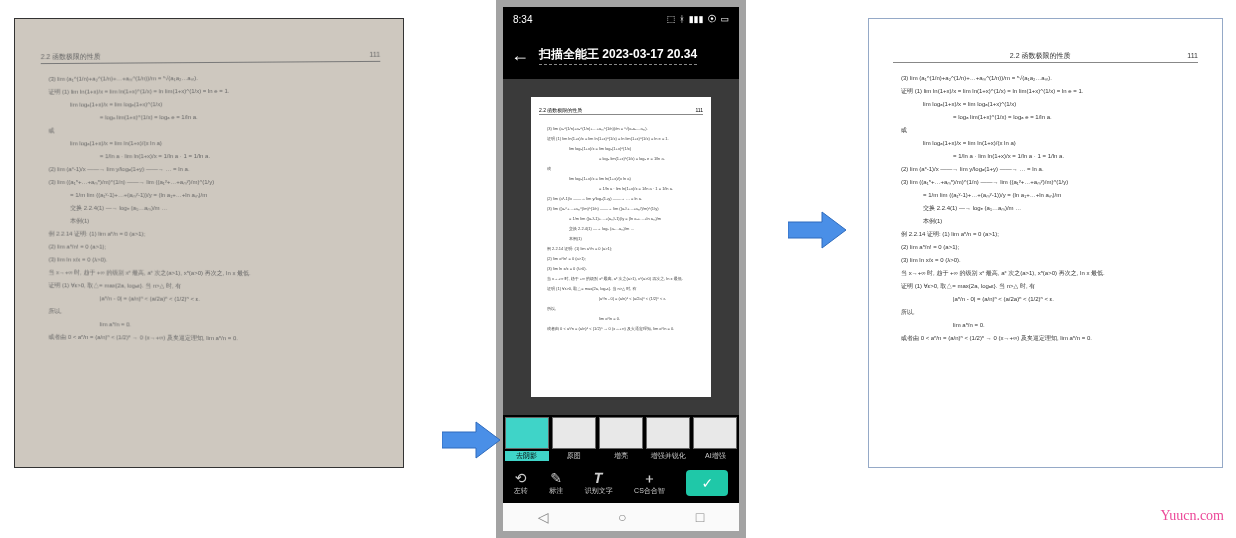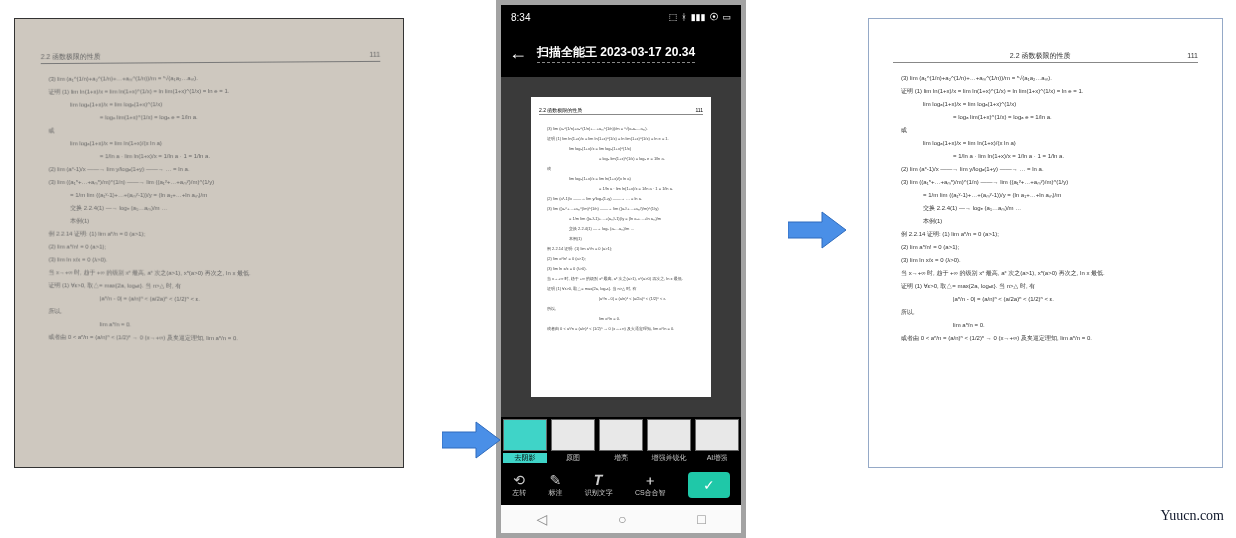--- a/index.html
+++ b/index.html
@@ -12,21 +12,21 @@
   .page-inner { padding:32px 24px 12px 24px; font-size:6px; line-height:10px; color:#6b6b6b; }
   .photo1 .page-inner { transform:perspective(1000px) rotateY(-3deg); filter:contrast(0.7) brightness(0.9); }
   .hdr-line { border-bottom:1px solid #888; margin-bottom:10px; padding-bottom:1px; display:flex; justify-content:space-between; font-size:7px; }
   .math-line { margin:3px 0 3px 8px; white-space:nowrap; overflow:hidden; text-overflow:clip; }
   .math-line.ind1 { margin-left:30px; }
   .math-line.ind2 { margin-left:60px; }
   .clean .page-inner { color:#333; }
   .clean .hdr-line { color:#333; }
 
   
-  .phone { position:absolute; left:496px; top:0px; width:250px; height:538px; background:#f5f5f5; border:5px solid #a3a3a3; display:flex; flex-direction:column; font-family:sans-serif; }
+  .phone { position:absolute; left:496px; top:0px; width:250px; height:538px; background:#f5f5f5; border:7px solid #a3a3a3; display:flex; flex-direction:column; font-family:sans-serif; }
   .statusbar { height:24px; background:#000; color:#fff; display:flex; justify-content:space-between; align-items:center; padding:0 10px; font-size:10px; }
   .status-icons { display:flex; gap:4px; align-items:center; }
   .status-icons span { font-size:9px; }
   .titlebar { height:48px; background:#000; color:#fff; display:flex; align-items:center; padding:0 8px; gap:10px; }
   .titlebar .back { font-size:18px; }
   .titlebar .ttl { font-size:12px; font-weight:600; line-height:16px; border-bottom:1px dashed #888; padding-bottom:2px; }
   .viewport { flex:1; background:#3a3a3a; display:flex; align-items:center; justify-content:center; padding:10px; }
   .viewport .doc { width:180px; height:300px; background:#fff; overflow:hidden; padding:10px 8px; }
   .viewport .doc .math-line { font-size:4px; line-height:7px; color:#444; }
   .viewport .doc .hdr-line { font-size:5px; }
@@ -40,21 +40,21 @@
   .tool { display:flex; flex-direction:column; align-items:center; gap:1px; color:#ccc; font-size:7px; }
   .tool .ticon { font-size:14px; line-height:14px; }
   .done { width:42px; height:26px; background:#1fc8a8; border-radius:4px; display:flex; align-items:center; justify-content:center; color:#fff; font-size:14px; }
   .navbar { height:28px; background:#fafafa; display:flex; align-items:center; justify-content:space-around; color:#888; font-size:14px; }
 
   .arrow { position:absolute; width:60px; height:40px; }
   .arrow svg { width:100%; height:100%; }
   .arrow1 { left:442px; top:420px; }
   .arrow2 { left:788px; top:210px; }
 
-  .watermark { position:absolute; right:12px; bottom:14px; color:#0f172a; font-size:14px; font-family:"Times New Roman",serif; }
+  .watermark { position:absolute; right:12px; bottom:14px; color:#ec4899; font-size:14px; font-family:"Times New Roman",serif; }
 </style>
 </head>
 <body>
 
 <div class="page-photo dark photo1">
   <div class="page-inner">
     <div class="hdr-line">
       <span>2.2 函数极限的性质</span>
       <span>111</span>
     </div>

